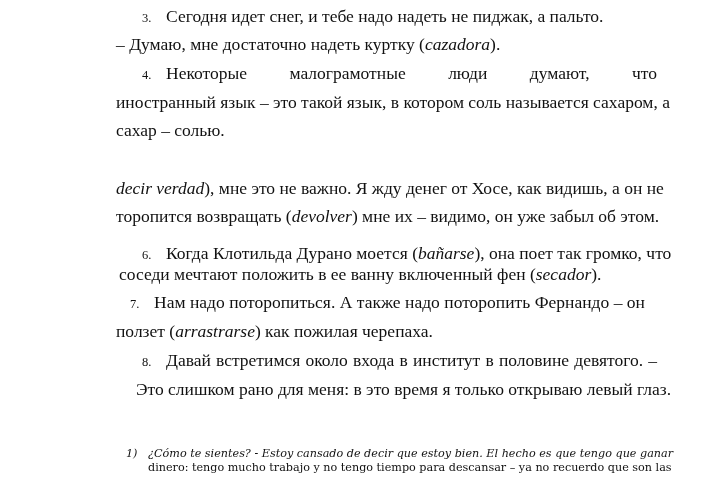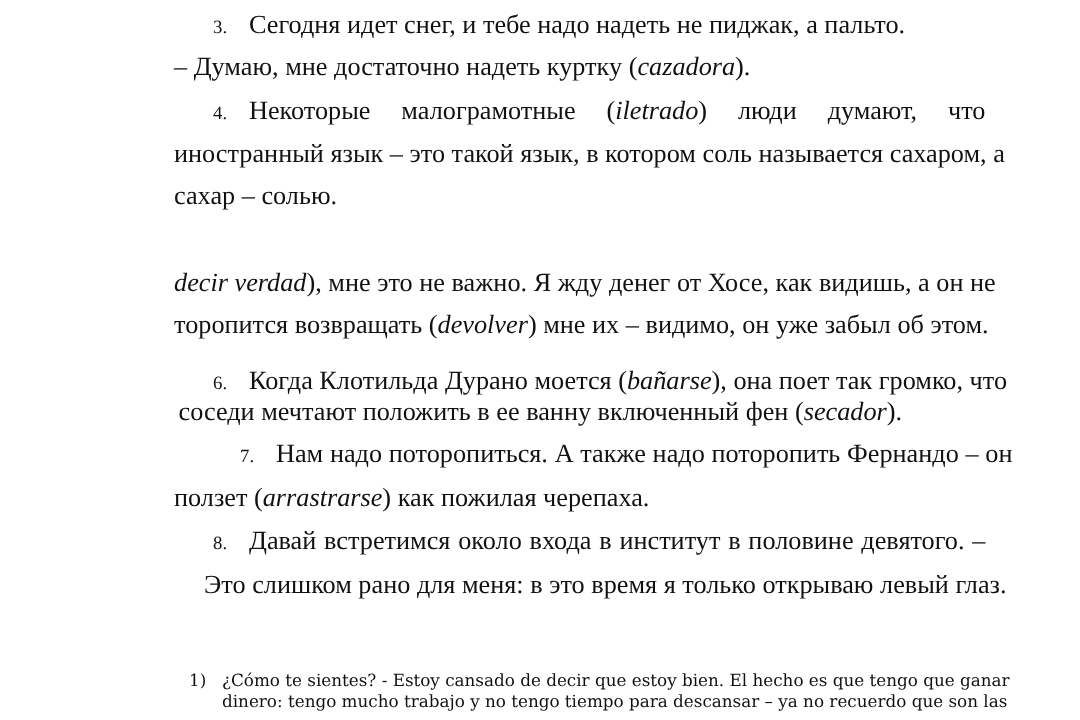--- a/index.html
+++ b/index.html
@@ -62,21 +62,20 @@
   <div class="line" style="left:142px; top:6px;">
     <span class="num">3.</span><span>Сегодня идет снег, и тебе надо надеть не пиджак, а пальто.</span>
   </div>
   <div class="line" style="left:116px; top:34px;">
     <span>– Думаю, мне достаточно надеть куртку (</span><i>cazadora</i><span>).</span>
   </div>
 
   <div class="line justify" style="left:142px; top:63px; width:515px;">
     <span><span class="num">4.</span><span>Некоторые</span></span>
     <span>малограмотные</span>
-    <span>(<i>iletrado</i>)</span>
     <span>люди</span>
     <span>думают,</span>
     <span>что</span>
   </div>
   <div class="line" style="left:116px; top:92px;">
     <span>иностранный язык – это такой язык, в котором соль называется сахаром, а</span>
   </div>
   <div class="line" style="left:116px; top:120px;">
     <span>сахар – солью.</span>
   </div>
@@ -88,21 +87,21 @@
     <span>торопится возвращать (</span><i>devolver</i><span>) мне их – видимо, он уже забыл об этом.</span>
   </div>
 
   <div class="line" style="left:142px; top:243px;">
     <span class="num">6.</span><span>Когда Клотильда Дурано моется (</span><i>bañarse</i><span>), она поет так громко, что</span>
   </div>
   <div class="line" style="left:119px; top:264px;">
     <span>соседи мечтают положить в ее ванну включенный фен (</span><i>secador</i><span>).</span>
   </div>
 
-  <div class="line justify" style="left:160px; top:292px; width:515px;">
+  <div class="line justify" style="left:130px; top:292px; width:515px;">
     <span><span class="num">7.</span><span>Нам</span></span>
     <span>надо</span>
     <span>поторопиться.</span>
     <span>А</span>
     <span>также</span>
     <span>надо</span>
     <span>поторопить</span>
     <span>Фернандо</span>
     <span>–</span>
     <span>он</span>
@@ -120,20 +119,20 @@
     <span>институт</span>
     <span>в</span>
     <span>половине</span>
     <span>девятого.</span>
     <span>–</span>
   </div>
   <div class="line" style="left:116px; top:379px;margin-left:20px;">
     <span>Это слишком рано для меня: в это время я только открываю левый глаз.</span>
   </div>
 
-  <div class="fn" style="left:126px; top:447px;">
+  <div class="fn" style="left:126px; top:447px;font-style:italic;">
     <span class="fn-num">1)</span><span>¿Cómo te sientes? - Estoy cansado de decir que estoy bien. El hecho es que tengo que ganar</span>
   </div>
   <div class="fn" style="left:148px; top:461px;">
     <span>dinero: tengo mucho trabajo y no tengo tiempo para descansar – ya no recuerdo que son las</span>
   </div>
 
 </div>
 
 </body></html>

